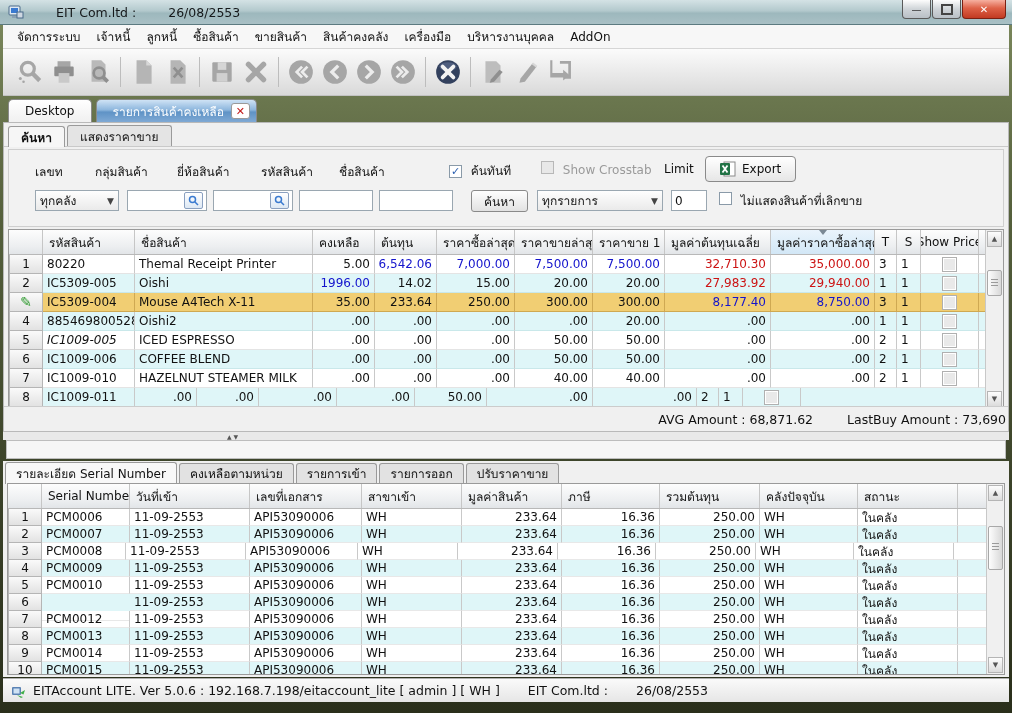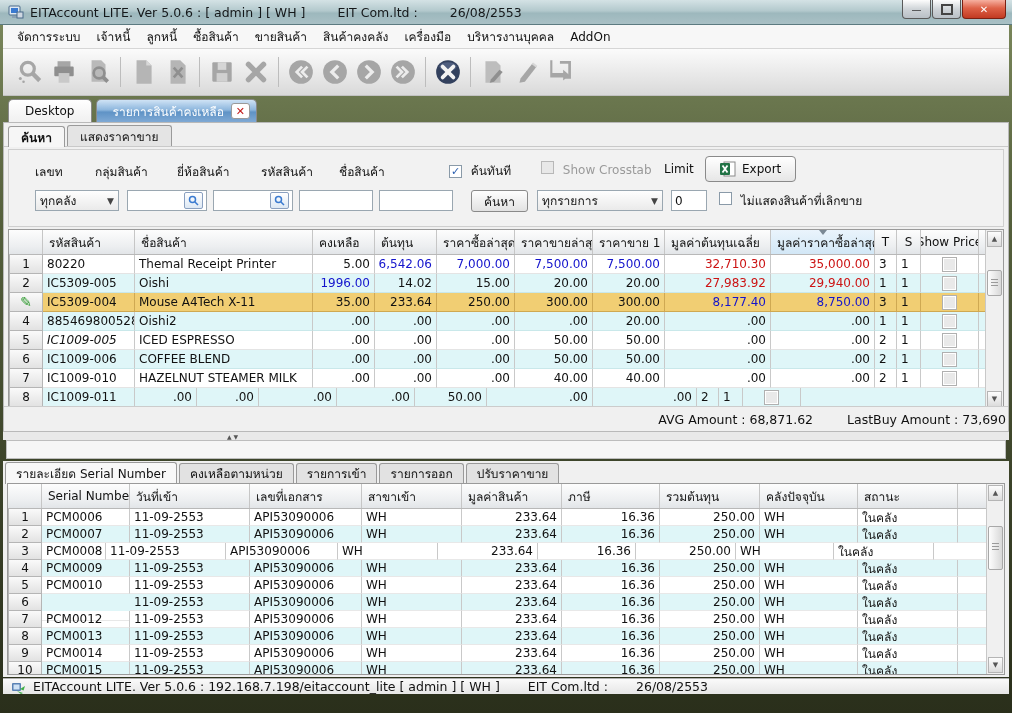--- a/index.html
+++ b/index.html
@@ -93,40 +93,39 @@
   .panel-bottom{position:absolute;top:461px;left:3px;right:3px;height:216px;background:#f0f0f0;box-sizing:border-box;}
   .dtabs{height:22px;display:flex;align-items:flex-end;padding-left:2px;}
   .dtab{height:20px;display:inline-flex;align-items:center;padding:0 10px;border:1px solid #9a9a9a;border-bottom:none;
     border-radius:3px 3px 0 0;background:#e2e2e2;margin-right:2px;font-size:12px;box-sizing:border-box;}
   .dtab.active{background:#f8f8f8;position:relative;top:1px;height:22px;}
   .gridwrap2{position:absolute;top:22px;left:4px;right:4px;bottom:2px;border:1px solid #9a9a9a;background:#fff;overflow:hidden;}
   .grow2{display:flex;height:17px;background:#fff;}
   .grow2.alt{background:#dff6f8;}
   .grow2 .gcell{border-bottom:1px solid #e8e8e8;}
   
-  .statusbar{position:absolute;top:678px;left:3px;right:3px;height:16px;background:linear-gradient(#fafafa,#e6e6e6);
+  .statusbar{position:absolute;top:678px;left:3px;right:3px;height:24px;background:linear-gradient(#fafafa,#e6e6e6);
     border-top:1px solid #b0b0b0;display:flex;align-items:center;padding-left:8px;box-sizing:border-box;font-size:12.5px;}
   .statusbar .sgap{display:inline-block;width:28px;}
   .icon16{display:inline-flex;width:16px;height:16px;}
 </style>
 </head>
 <body>
 
 <div class="frame">
 
   <div class="titlebar">
     <span class="icon16">
       <svg width="16" height="16" viewBox="0 0 16 16">
           <rect x="1" y="2" width="11" height="9" rx="1" fill="#dfe9f2" stroke="#4a6a8a"></rect>
           <rect x="3" y="4" width="7" height="5" fill="#3a7ad0"></rect>
           <rect x="4" y="12" width="5" height="2" fill="#8aa0b4"></rect>
           <rect x="9" y="8" width="6" height="6" fill="#cfd8e2" stroke="#4a6a8a"></rect>
         </svg>
     </span>
-    <span class="ttext">EITAccount LITE. Ver 5.0.6 : [ admin ] [ WH ]</span>
     <span class="tgap"></span>
     <span class="ttext">EIT Com.ltd :</span>
     <span class="tgap"></span>
     <span class="ttext">26/08/2553</span>
     <div class="winbtns">
       <div class="wbtn">—</div>
       <div class="wbtn">
           <span class="maxglyph"></span>
         </div>
       <div class="wbtn close">✕</div>
@@ -618,21 +617,21 @@
             <div class="gcell" style="width: 100px;">WH</div>
             <div class="gcell num" style="width: 100px;">233.64</div>
             <div class="gcell num" style="width: 98px;">16.36</div>
             <div class="gcell num" style="width: 100px;">250.00</div>
             <div class="gcell" style="width: 98px;">WH</div>
             <div class="gcell" style="width: 100px;">ในคลัง</div>
             <div class="gcell" style="flex: 1 1 0%; border-right: none;"></div>
           </div>
           <div class="grow2">
             <div class="rowhdr" style="width: 34px;">3</div>
-            <div class="gcell" style="width: 64px;">PCM0008</div>
+            <div class="gcell" style="width: 84px;">PCM0008</div>
             <div class="gcell" style="width: 120px;">11-09-2553</div>
             <div class="gcell" style="width: 112px;">API53090006</div>
             <div class="gcell" style="width: 100px;">WH</div>
             <div class="gcell num" style="width: 100px;">233.64</div>
             <div class="gcell num" style="width: 98px;">16.36</div>
             <div class="gcell num" style="width: 100px;">250.00</div>
             <div class="gcell" style="width: 98px;">WH</div>
             <div class="gcell" style="width: 100px;">ในคลัง</div>
             <div class="gcell" style="flex: 1 1 0%; border-right: none;"></div>
           </div>

